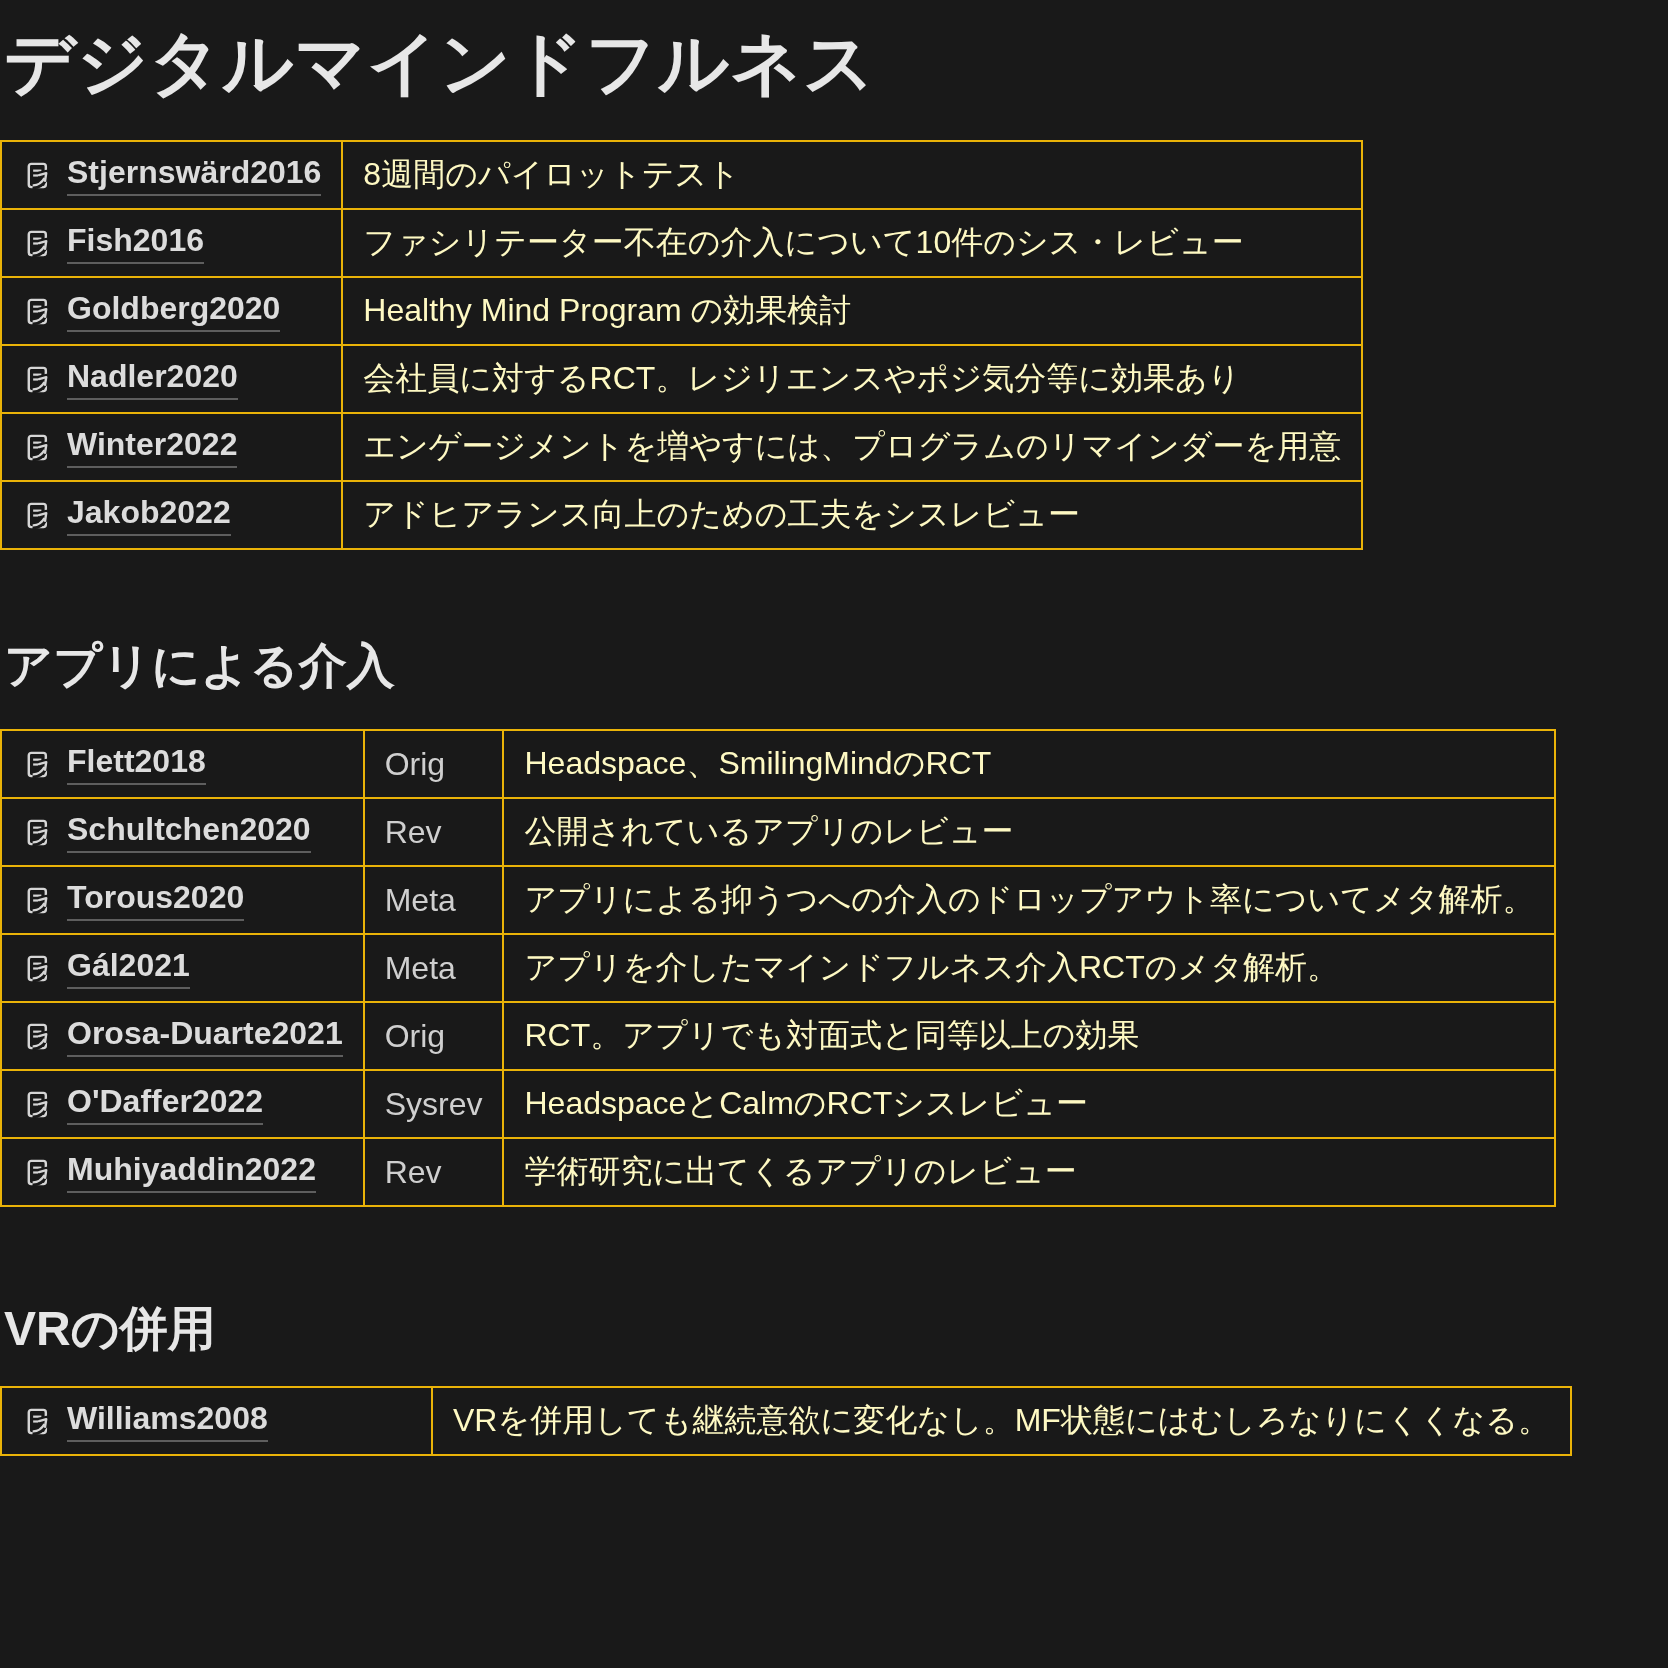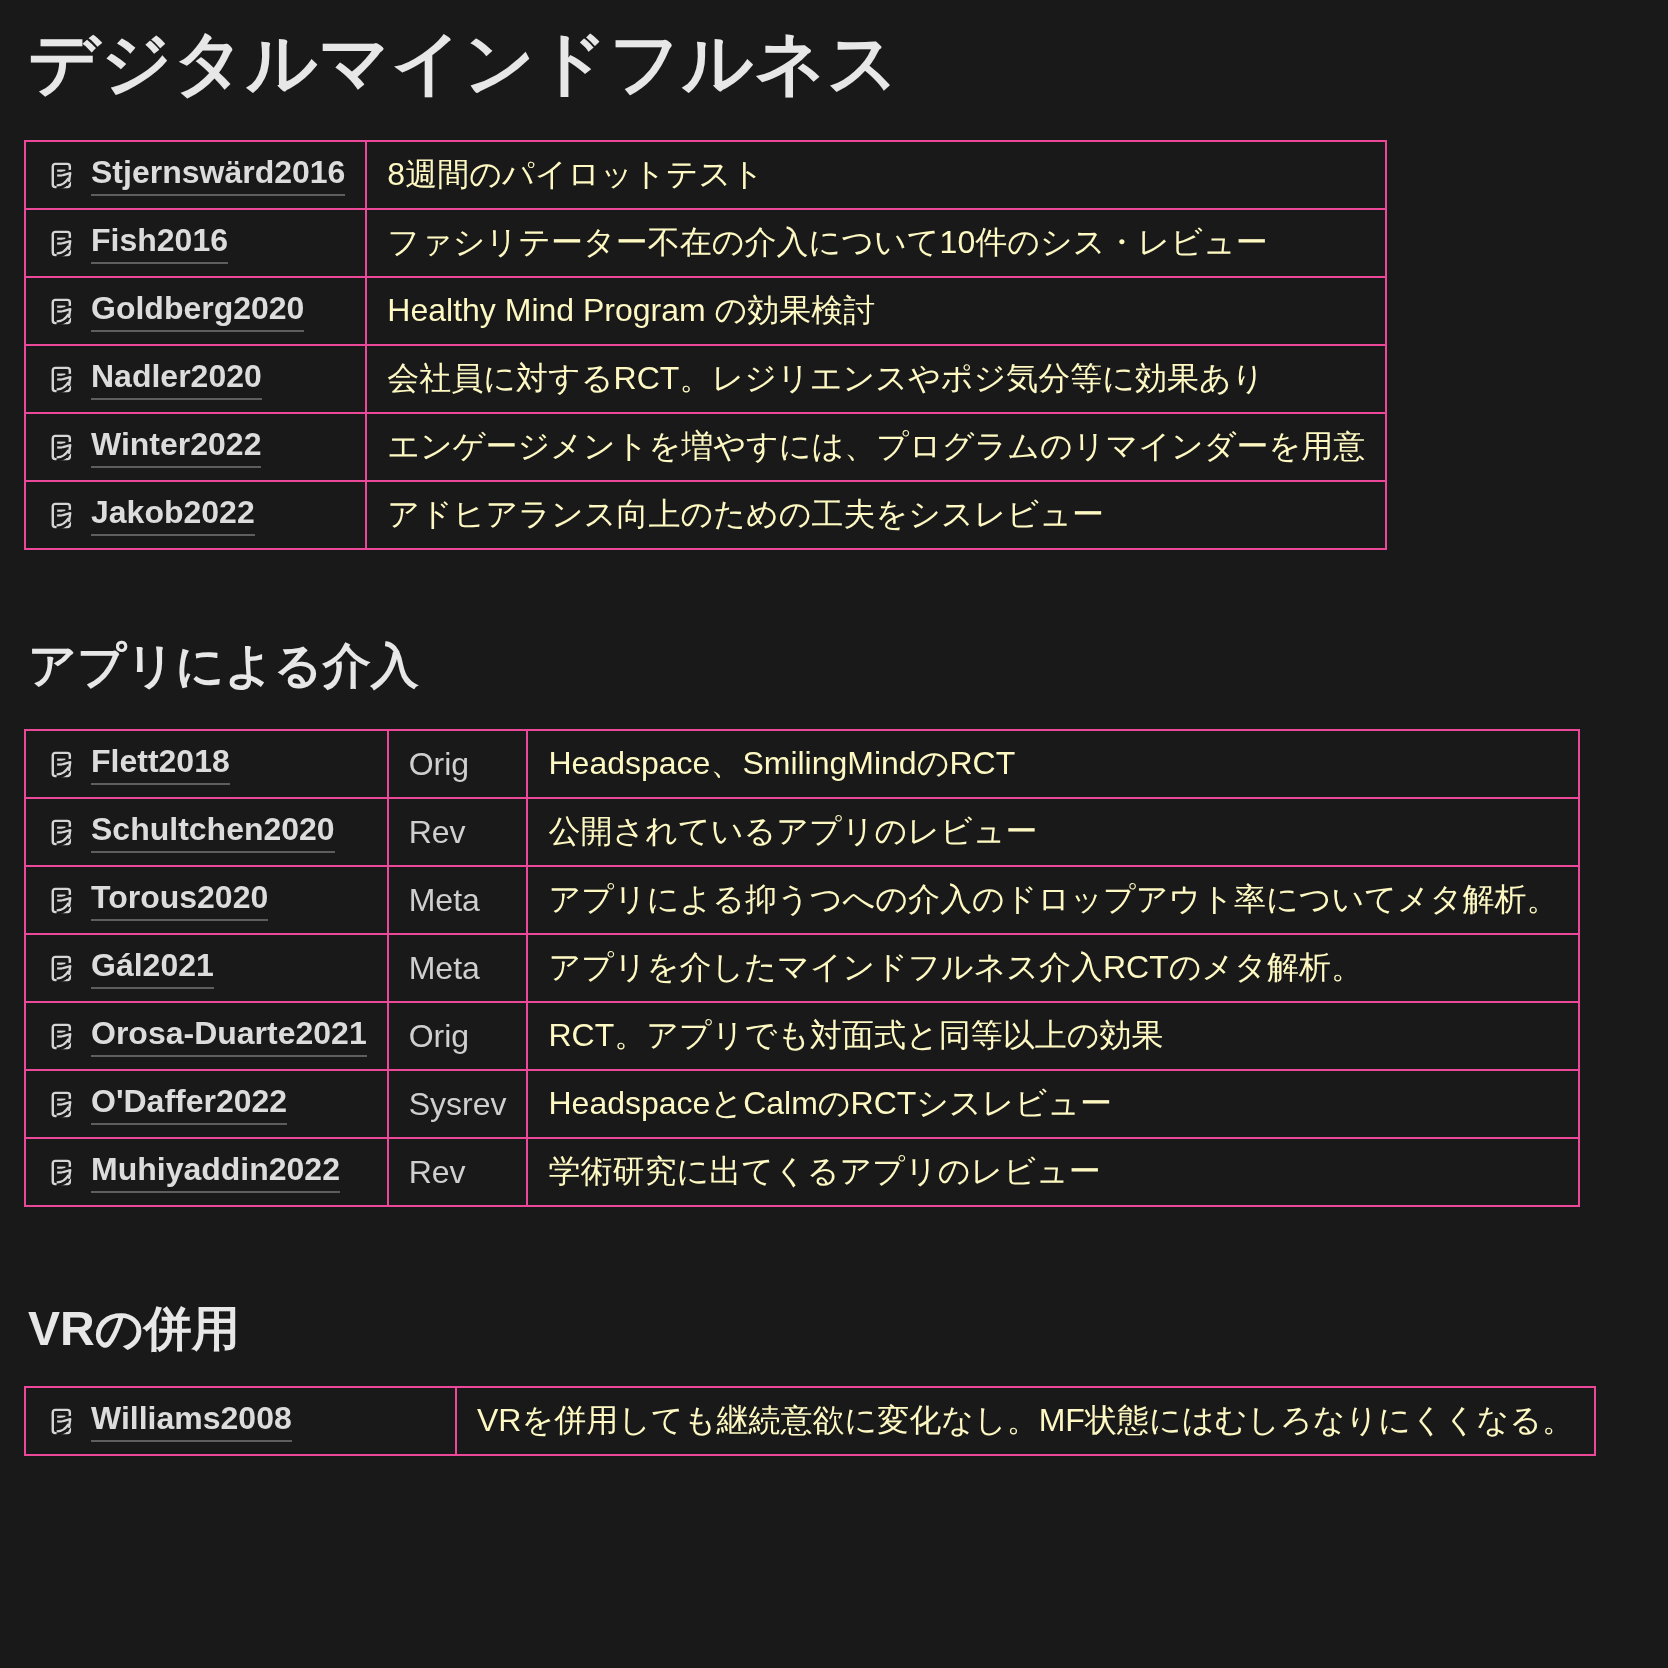--- a/index.html
+++ b/index.html
@@ -1,37 +1,37 @@
 <!DOCTYPE html>
 <html><head>
 <meta charset="utf-8">
 <style>
   html,body{margin:0;padding:0;}
   body{
     width:1668px;height:1668px;overflow:hidden;
     background:#191919;
     font-family:"Liberation Sans","DejaVu Sans",sans-serif;
   }
-  .page{padding-left:24px;margin-top:28px;}
+  .page{margin-top:28px;}
   h1.sec-heading{
     font-size:70px;line-height:70px;font-weight:700;
     color:#e7e7e7;margin:11px 0 0 4px;letter-spacing:1px;
   }
   h2.sec-heading{
     font-size:48px;line-height:48px;font-weight:700;
     color:#e7e7e7;margin:0 0 0 4px;
   }
   #heading-apps{margin-top:92px;}
   #heading-vr{margin-top:98px;}
   table.t{border-collapse:collapse;table-layout:fixed;}
   #table-digital{margin-top:42px;}
   #table-apps{margin-top:39px;}
   #table-vr{margin-top:33px;}
   table.t td{
-    border:2px solid #ec4899;
+    border:2px solid #eab308;
     height:66px;vertical-align:middle;
     padding:0 20px;overflow:hidden;white-space:nowrap;
   }
   td.cite-cell{padding-left:22px;}
   .page-icon{vertical-align:middle;margin-right:14px;color:#d5d5d5;}
   .cite{
     display:inline-block;vertical-align:middle;
     font-size:32px;font-weight:700;color:#dcdcdc;
     border-bottom:2px solid rgba(255,255,255,0.30);
     padding-bottom:3px;cursor:pointer;

